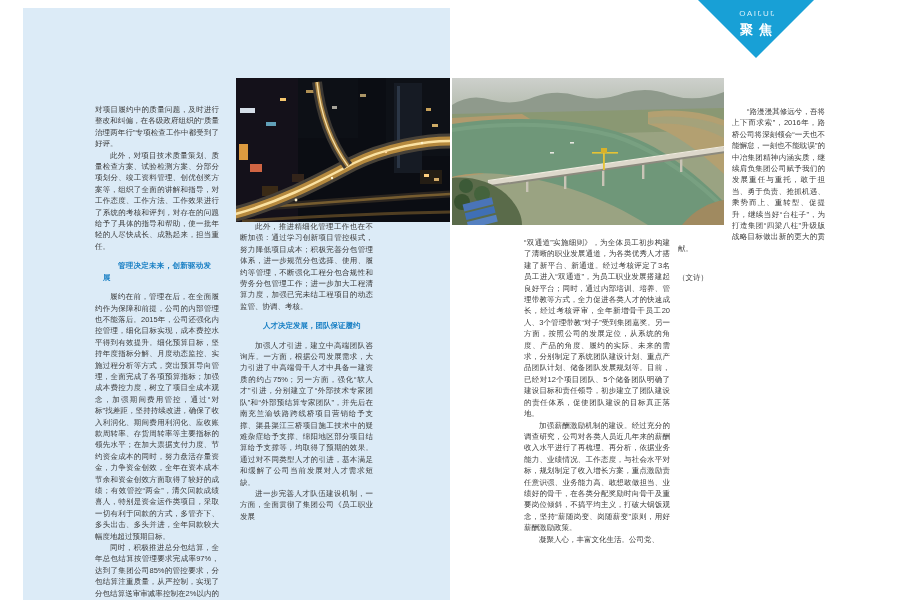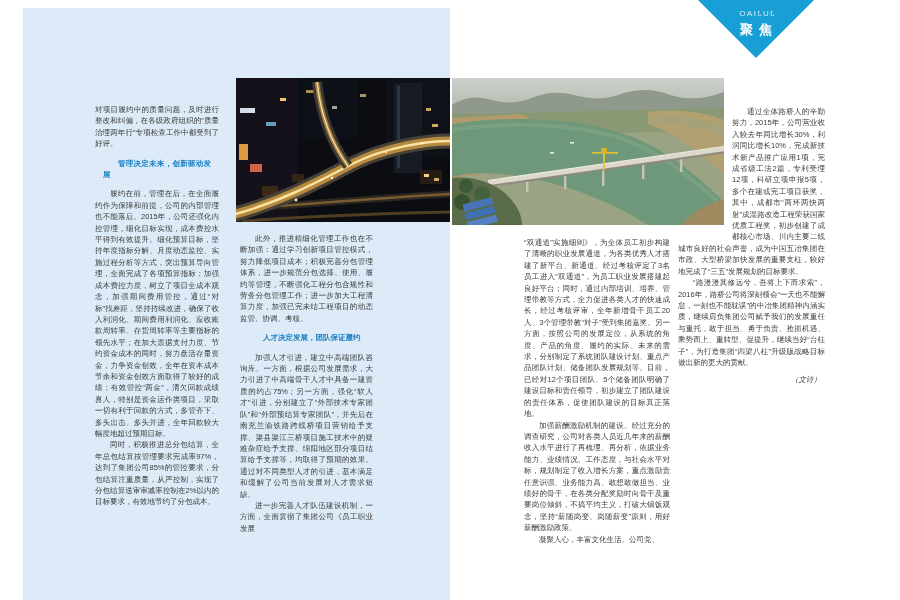--- a/index.html
+++ b/index.html
@@ -26,28 +26,28 @@
     font-size:13px;font-weight:bold;color:#ffffff;letter-spacing:6px;text-indent:6px;font-family:Liberation Mono, monospace;
   }
   
   .photo{position:absolute;overflow:hidden;}
   .photo svg{display:block;width:100%;height:100%;}
   .photo-night{left:236px;top:78px;width:214px;height:144px;}
   .photo-bridge{left:452px;top:78px;width:272px;height:147px;}
   
   .col{position:absolute;font-size:7.5px;line-height:11.4px;text-align:justify;}
   .col1{left:95px;top:104px;width:124px;}
-  .col2{left:240px;top:233px;width:133px;}
+  .col2{left:240px;top:221px;width:133px;}
   .col3{left:524px;top:237px;width:146px;}
   .col4{left:678px;top:106px;width:147px;}
   .p{margin:0;text-indent:2em;}
   .p.cont{text-indent:0;}
   .subhead{margin:8px;text-indent:2em;color:#187fc4;font-weight:bold;}
   .wrap-spacer{float:left;width:54px;height:128px;}
-  .byline{margin-top:6px;text-align:right;padding-right:4px;font-style:italic;}
+  .byline{margin-top:18px;padding-right:4px;}
 </style>
 </head>
 <body>
 
 <div class="sheet">
 
   <div class="left-page"></div>
 
   <div class="flag">
     <svg viewBox="0 0 116 58">
@@ -149,38 +149,38 @@
       <g transform="rotate(-14 30 130)">
         <rect x="12" y="122" width="30" height="7" fill="#4a74b8"></rect>
         <rect x="12" y="131" width="30" height="7" fill="#3f6fb5"></rect>
         <rect x="12" y="140" width="30" height="7" fill="#5580c0"></rect>
       </g>
     </svg>
   </div>
 
   <div class="col col1">
     <div class="p cont">对项目履约中的质量问题，及时进行整改和纠偏，在各级政府组织的“质量治理两年行”专项检查工作中都受到了好评。</div>
+    <div class="p">此外，对项目技术质量策划、质量检查方案、试验检测方案、分部分项划分、竣工资料管理、创优创奖方案等，组织了全面的讲解和指导，对工作态度、工作方法、工作效果进行了系统的考核和评判，对存在的问题给予了具体的指导和帮助，使一批年轻的人尽快成长、成熟起来，担当重任。</div>
     <div class="subhead">管理决定未来，创新驱动发展</div>
     <div class="p">履约在前，管理在后，在全面履约作为保障和前提，公司的内部管理也不能落后。2015年，公司还强化内控管理，细化目标实现，成本费控水平得到有效提升。细化预算目标，坚持年度指标分解、月度动态监控、实施过程分析等方式，突出预算导向管理，全面完成了各项预算指标；加强成本费控力度，树立了项目全成本观念，加强期间费用管控，通过“对标”找差距，坚持持续改进，确保了收入利润化、期间费用利润化、应收账款周转率、存货周转率等主要指标的领先水平；在加大票据支付力度、节约资金成本的同时，努力盘活存量资金，力争资金创效，全年在资本成本节余和资金创效方面取得了较好的成绩；有效管控“两金”，清欠回款成绩喜人，特别是资金运作类项目，采取一切有利于回款的方式，多管齐下、多头出击、多头并进，全年回款较大幅度地超过预期目标。</div>
     <div class="p">同时，积极推进总分包结算，全年总包结算按管理要求完成率97%，达到了集团公司85%的管控要求，分包结算注重质量，从严控制，实现了分包结算送审审减率控制在2%以内的目标要求，有效地节约了分包成本。</div>
   </div>
 
   <div class="col col2">
     <div class="p">此外，推进精细化管理工作也在不断加强：通过学习创新项目管控模式，努力降低项目成本；积极完善分包管理体系，进一步规范分包选择、使用、履约等管理，不断强化工程分包合规性和劳务分包管理工作；进一步加大工程清算力度，加强已完未结工程项目的动态监管、协调、考核。</div>
     <div class="subhead">人才决定发展，团队保证履约</div>
     <div class="p">加强人才引进，建立中高端团队咨询库。一方面，根据公司发展需求，大力引进了中高端骨干人才中具备一建资质的约占75%；另一方面，强化“软人才”引进，分别建立了“外部技术专家团队”和“外部预结算专家团队”，并先后在南充兰渝铁路跨线桥项目营销给予支撑、渠县渠江三桥项目施工技术中的疑难杂症给予支撑、绵阳地区部分项目结算给予支撑等，均取得了预期的效果。通过对不同类型人才的引进，基本满足和缓解了公司当前发展对人才需求短缺。</div>
     <div class="p">进一步完善人才队伍建设机制，一方面，全面贯彻了集团公司《员工职业发展</div>
   </div>
 
   <div class="col col3">
     <div class="p cont">“双通道”实施细则》，为全体员工初步构建了清晰的职业发展通道，为各类优秀人才搭建了新平台、新通道。经过考核评定了3名员工进入“双通道”，为员工职业发展搭建起良好平台；同时，通过内部培训、培养、管理带教等方式，全力促进各类人才的快速成长，经过考核评审，全年新增骨干员工20人、3个管理带教“对子”受到集团嘉奖。另一方面，按照公司的发展定位，从系统的角度、产品的角度、履约的实际、未来的需求，分别制定了系统团队建设计划、重点产品团队计划、储备团队发展规划等。目前，已经对12个项目团队、5个储备团队明确了建设目标和责任领导，初步建立了团队建设的责任体系，促使团队建设的目标真正落地。</div>
     <div class="p">加强薪酬激励机制的建设。经过充分的调查研究，公司对各类人员近几年来的薪酬收入水平进行了再梳理、再分析，依据业务能力、业绩情况、工作态度，与社会水平对标，规划制定了收入增长方案，重点激励责任意识强、业务能力高、敢想敢做担当、业绩好的骨干，在各类分配奖励时向骨干及重要岗位倾斜，不搞平均主义，打破大锅饭观念，坚持“薪随岗变、岗随薪变”原则，用好薪酬激励政策。</div>
     <div class="p">凝聚人心，丰富文化生活。公司党、</div>
   </div>
 
   <div class="col col4">
     <div class="wrap-spacer"></div>
-    <div class="p">通过全体路桥人的辛勤努力，2015年，公司营业收入较去年同比增长30%，利润同比增长10%，完成新技术新产品推广应用1项，完成省级工法2篇，专利受理12项，科研立项申报5项，多个在建或完工项目获奖，其中，成都市“两环两快两射”成温路改造工程荣获国家优质工程奖，初步创建了成都核心市场、川内主要二线城市良好的社会声誉，成为中国五冶集团在市政、大型桥梁加快发展的重要支柱，较好地完成了“三五”发展规划的目标要求。</div>
     <div class="p">“路漫漫其修远兮，吾将上下而求索”，2016年，路桥公司将深刻领会“一天也不能懈怠，一刻也不能耽误”的中冶集团精神内涵实质，继续肩负集团公司赋予我们的发展重任与重托，敢于担当、勇于负责、抢抓机遇、乘势而上、重转型、促提升，继续当好“台柱子”，为打造集团“四梁八柱”升级版战略目标做出新的更大的贡献。</div>
     <div class="byline">（文诗）</div>
   </div>
 
 </div>
 
 </body></html>

